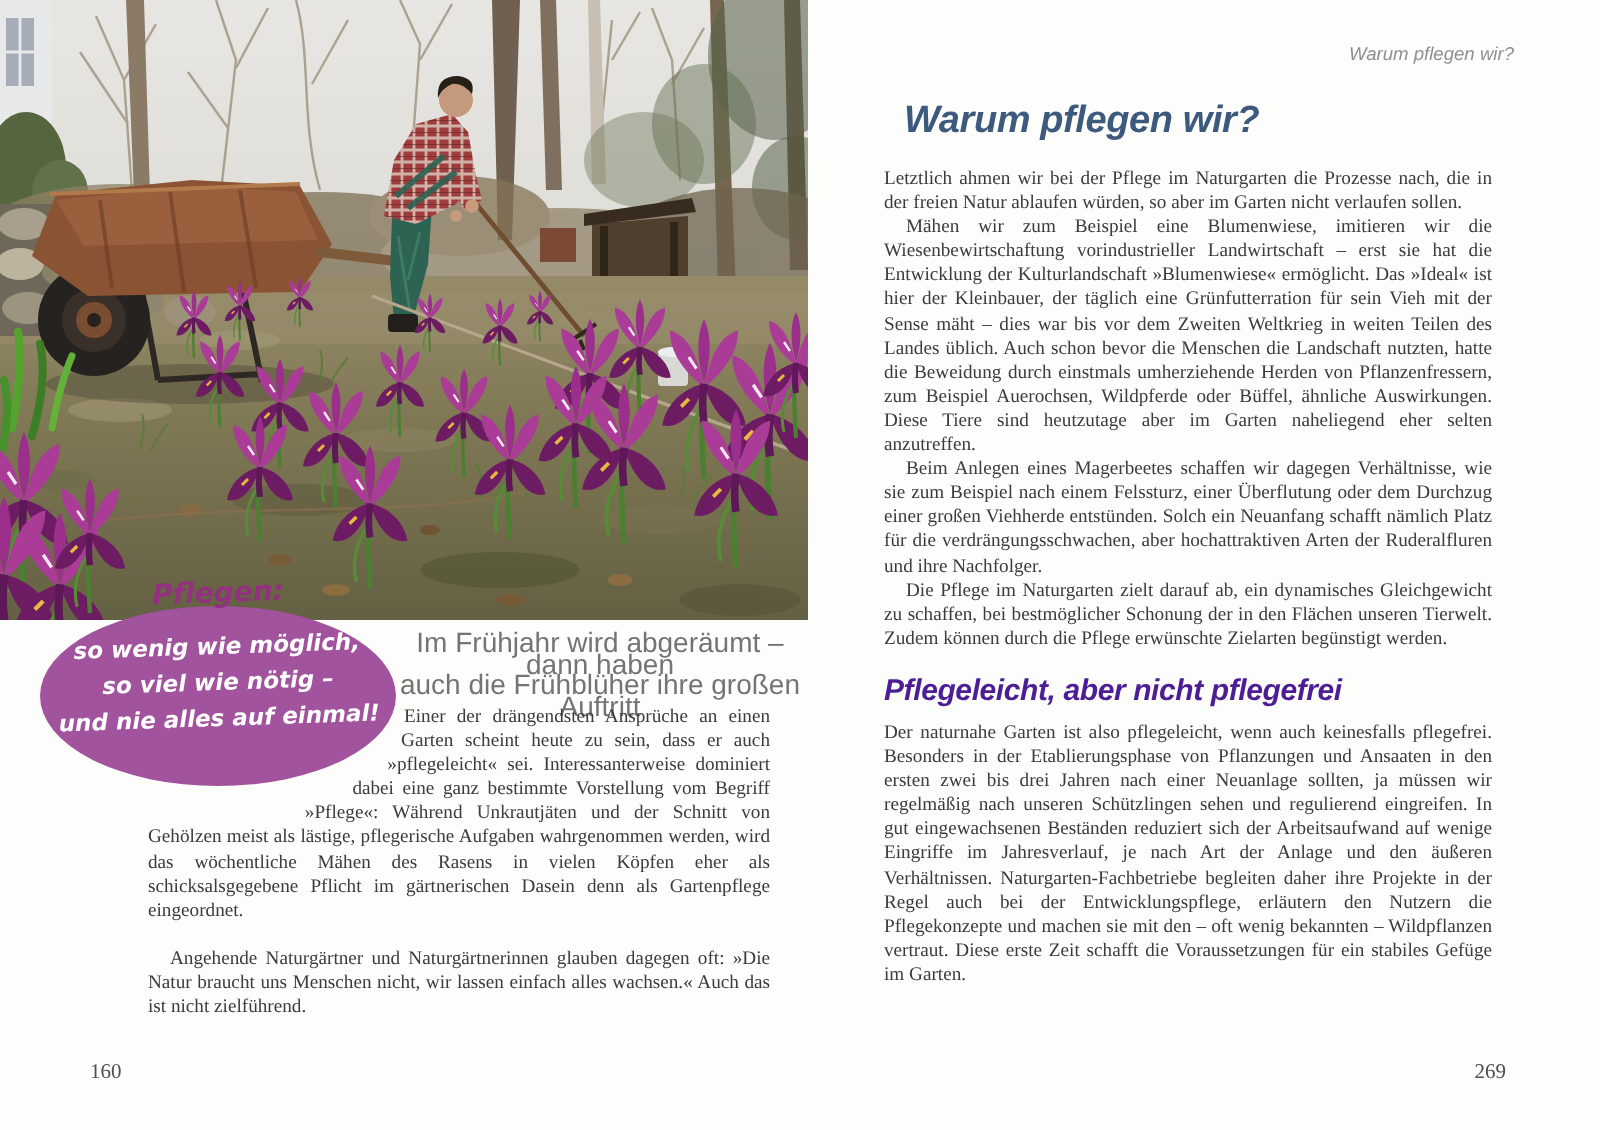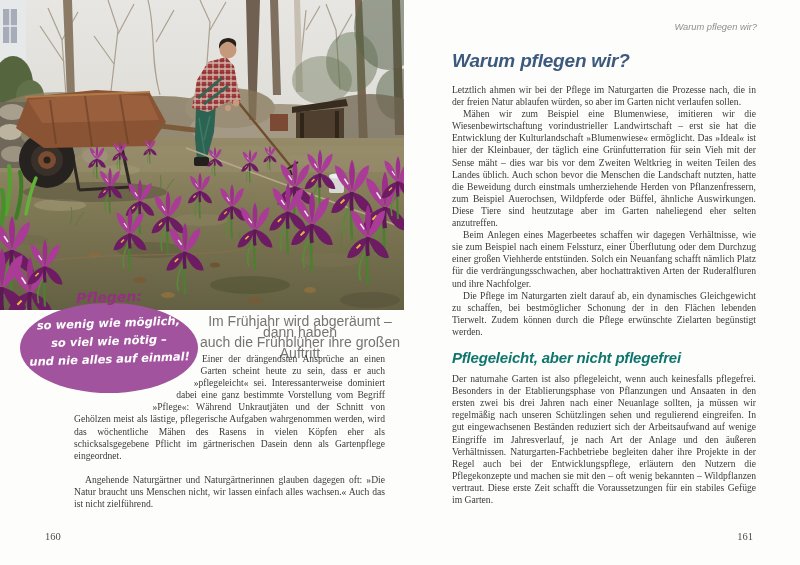--- a/index.html
+++ b/index.html
@@ -29,26 +29,26 @@
           shape-outside:polygon(0 0,138px 0,134px 22px,126px 36px,108px 46px,88px 56px,70px 66px,0 66px);
           shape-margin:5px;}
   .body-left p{margin:12px;}
   .body-left p + p{text-indent:11px;}
 
   .running-head{position:absolute;left:137px;top:22px;width:200px;text-align:right;
           font-family:"Liberation Sans",sans-serif;font-style:italic;font-size:9.3px;color:#8f8f8f;}
   .h1{position:absolute;left:32px;top:50px;margin:0;
           font-family:"Liberation Sans",sans-serif;font-style:italic;font-weight:bold;
           font-size:19px;letter-spacing:-0.2px;color:#3d5a7e;}
-  .body-right{position:absolute;left:32px;top:84px;width:304px;
+  .body-right{position:absolute;left:22px;top:84px;width:304px;
           font-size:9.6px;line-height:12.1px;text-align:justify;}
   .body-right p{margin:0;}
   .body-right p + p{text-indent:11px;}
   .h2{margin:14px 0 9px 0;font-family:"Liberation Sans",sans-serif;font-style:italic;
-          font-weight:bold;font-size:15px;letter-spacing:-0.2px;color:#0f766e;}
+          font-weight:bold;font-size:15px;letter-spacing:-0.2px;color:#4c1d95;}
   .h2 + p{text-indent:0;}
 
   .pagenum{position:absolute;font-size:10.5px;color:#4d4d4d;}
   .pagenum-left{left:45px;top:531px;}
   .pagenum-right{left:233px;top:531px;width:100px;text-align:right;}
 </style>
 </head>
 <body>
 
 <div class="canvas">
@@ -334,21 +334,21 @@
   <div class="page page-right">
 
     <div class="running-head">Warum pflegen wir?</div>
 
     <h1 class="h1">Warum pflegen wir?</h1>
 
     <div class="body-right">
       <p>Letztlich ahmen wir bei der Pflege im Naturgarten die Prozesse nach, die in der freien Natur ablaufen würden, so aber im Garten nicht verlaufen sollen.</p>
       <p>Mähen wir zum Beispiel eine Blumenwiese, imitieren wir die Wiesenbewirtschaftung vorindustrieller Landwirtschaft – erst sie hat die Entwicklung der Kulturlandschaft »Blumenwiese« ermöglicht. Das »Ideal« ist hier der Kleinbauer, der täglich eine Grünfutterration für sein Vieh mit der Sense mäht – dies war bis vor dem Zweiten Weltkrieg in weiten Teilen des Landes üblich. Auch schon bevor die Menschen die Landschaft nutzten, hatte die Beweidung durch einstmals umherziehende Herden von Pflanzenfressern, zum Beispiel Auerochsen, Wildpferde oder Büffel, ähnliche Auswirkungen. Diese Tiere sind heutzutage aber im Garten naheliegend eher selten anzutreffen.</p>
       <p>Beim Anlegen eines Magerbeetes schaffen wir dagegen Verhältnisse, wie sie zum Beispiel nach einem Felssturz, einer Überflutung oder dem Durchzug einer großen Viehherde entstünden. Solch ein Neuanfang schafft nämlich Platz für die verdrängungsschwachen, aber hochattraktiven Arten der Ruderalfluren und ihre Nachfolger.</p>
-      <p>Die Pflege im Naturgarten zielt darauf ab, ein dynamisches Gleichgewicht zu schaffen, bei bestmöglicher Schonung der in den Flächen lebenden Tierwelt. Zudem können durch die Pflege erwünschte Zielarten begünstigt werden.</p>
+      <p>Die Pflege im Naturgarten zielt darauf ab, ein dynamisches Gleichgewicht zu schaffen, bei bestmöglicher Schonung der in den Flächen unseren Tierwelt. Zudem können durch die Pflege erwünschte Zielarten begünstigt werden.</p>
       <h2 class="h2">Pflegeleicht, aber nicht pflegefrei</h2>
       <p>Der naturnahe Garten ist also pflegeleicht, wenn auch keinesfalls pflegefrei. Besonders in der Etablierungsphase von Pflanzungen und Ansaaten in den ersten zwei bis drei Jahren nach einer Neuanlage sollten, ja müssen wir regelmäßig nach unseren Schützlingen sehen und regulierend eingreifen. In gut eingewachsenen Beständen reduziert sich der Arbeitsaufwand auf wenige Eingriffe im Jahresverlauf, je nach Art der Anlage und den äußeren Verhältnissen. Naturgarten-Fachbetriebe begleiten daher ihre Projekte in der Regel auch bei der Entwicklungspflege, erläutern den Nutzern die Pflegekonzepte und machen sie mit den – oft wenig bekannten – Wildpflanzen vertraut. Diese erste Zeit schafft die Voraussetzungen für ein stabiles Gefüge im Garten.</p>
     </div>
 
-    <div class="pagenum pagenum-right">161</div>
+    <div class="pagenum pagenum-right">269</div>
   </div>
 
 </div>
 
 </body></html>

